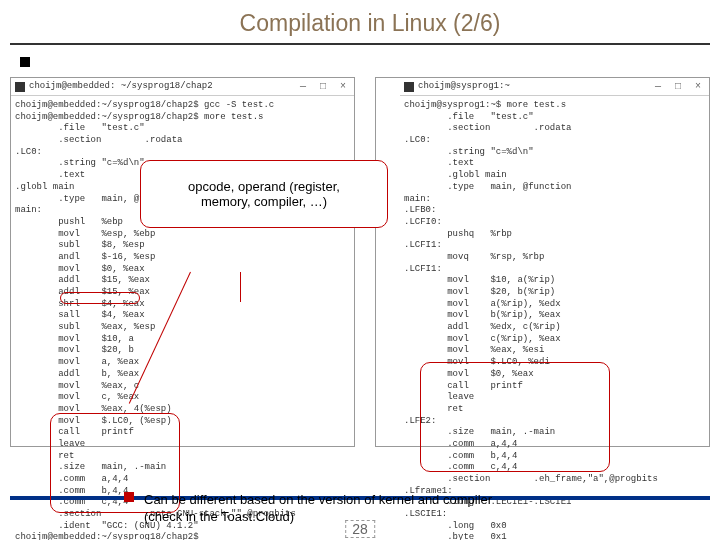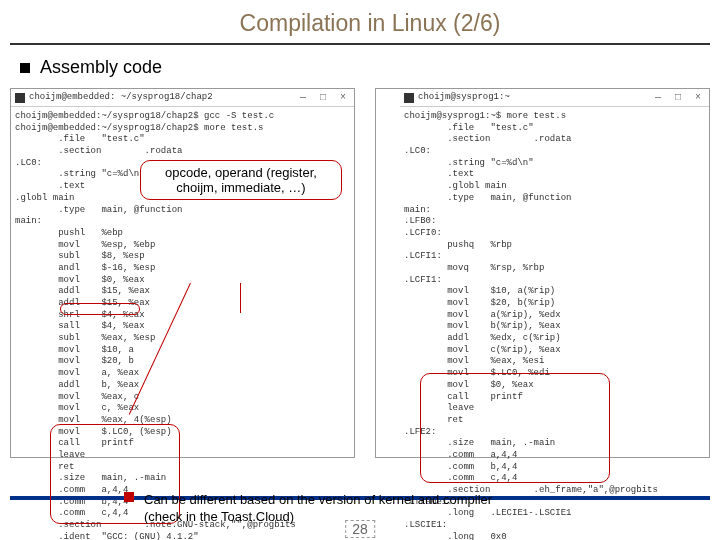--- a/index.html
+++ b/index.html
@@ -91,25 +91,25 @@
   }
   .term-body {
     padding: 4px;
     white-space: pre;
     overflow: hidden;
   }
   .callout {
     position: absolute;
     left: 140px;
     top: 160px;
-    width: 202px;
+    width: 248px;
     background: #fff;
     border: 1.5px solid #c00000;
     border-radius: 10px;
-    padding: 4px 10px;
+    padding: 18px 10px;
     text-align: center;
     font-size: 13px;
     color: #000;
     z-index: 10;
   }
   .highlight-box {
     position: absolute;
     border: 1.5px solid #c00000;
     border-radius: 10px;
     background: transparent;
@@ -160,21 +160,20 @@
   }
 </style>
 </head>
 <body>
 
 <div class="title">Compilation in Linux (2/6)</div>
 <div class="title-underline"></div>
 
 <div class="bullet-row">
   <div class="sq-bullet"></div>
-  <div class="bullet-text">Assembly code</div>
 </div>
 
 <div class="terms">
 
   <div class="term left">
     <div class="term-titlebar">
       <div class="term-icon"></div>
       <span>choijm@embedded: ~/sysprog18/chap2</span>
       <span class="term-controls">— □ ×</span>
     </div>
@@ -268,21 +267,21 @@
 
   <div class="highlight-box hb1"></div>
   <div class="highlight-box hb2"></div>
   <div class="highlight-box hb3"></div>
   <div class="line-v lv1"></div>
   <div class="line-v lv2"></div>
 </div>
 
 <div class="callout">
   <div>opcode, operand (register,</div>
-  <div>choijm, immediate, …)</div>
+  <div>memory, compiler, …)</div>
 </div>
 
 <div class="footer-line"></div>
 
 <div class="note-row">
   <div class="sq-bullet red"></div>
   <div class="note-text">
     <div>Can be different based on the version of kernel and compiler</div>
     <div>(check in the Toast.Cloud)</div>
   </div>

